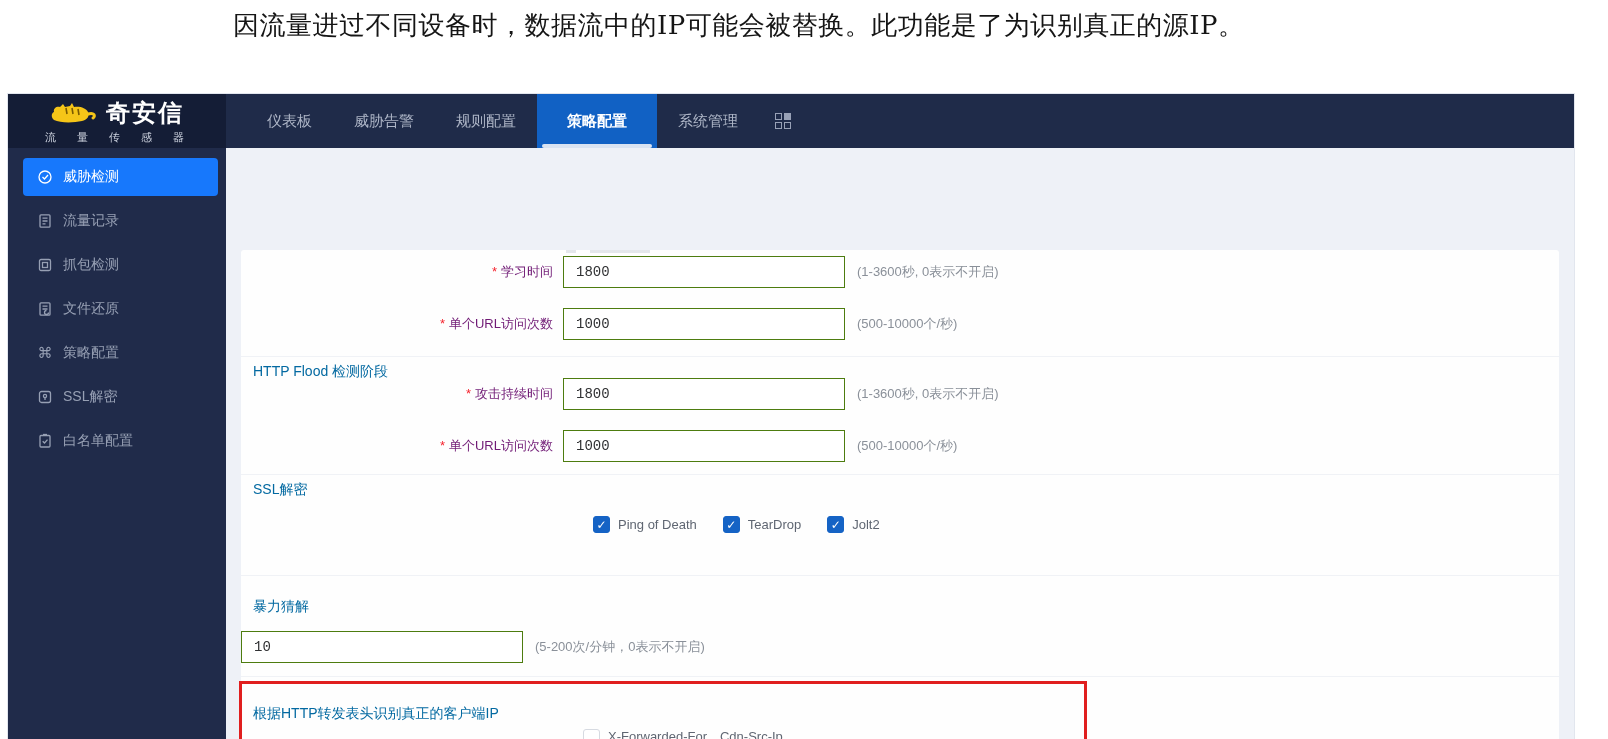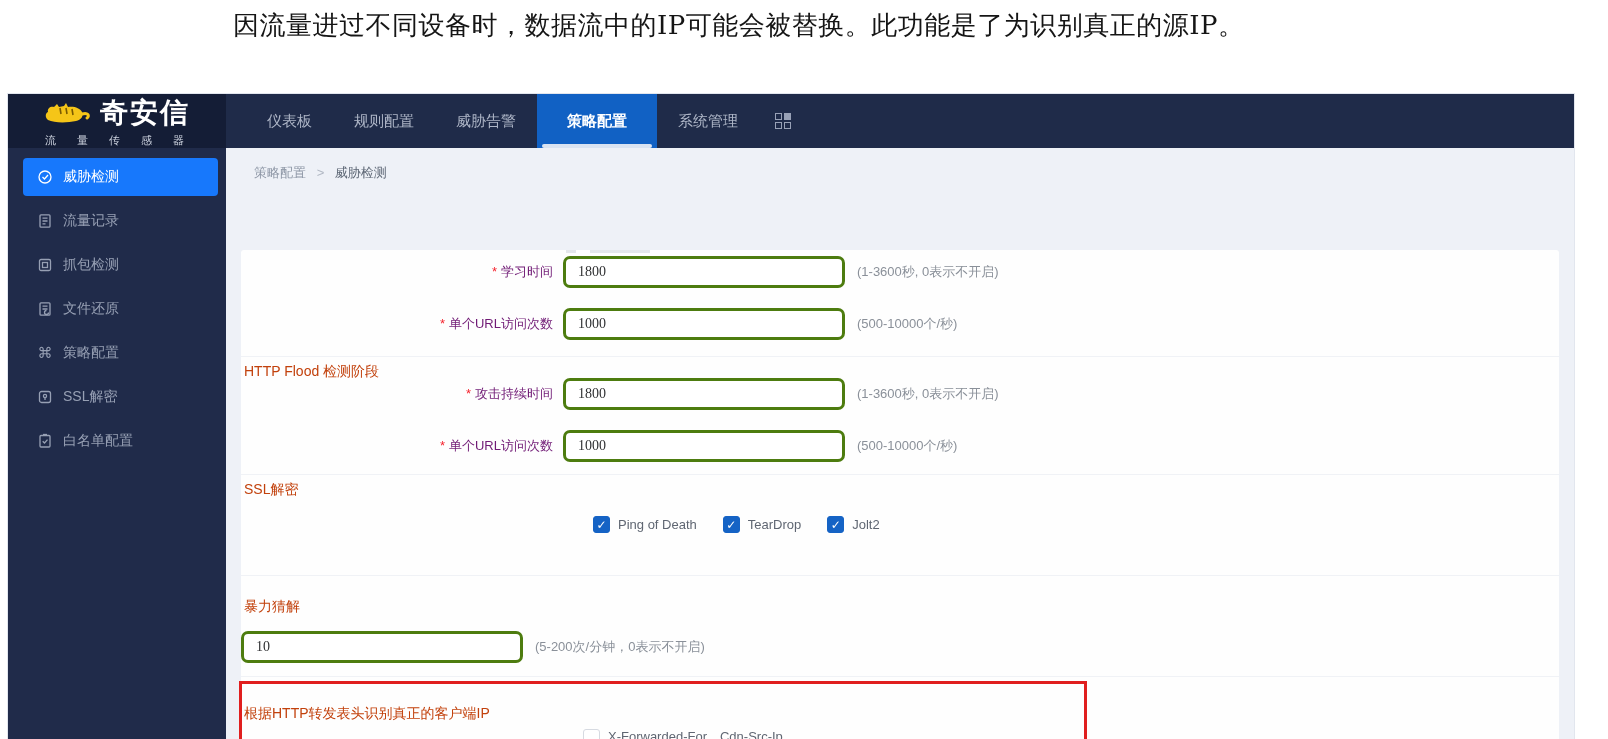--- a/index.html
+++ b/index.html
@@ -14,21 +14,21 @@
   
   .app { position:absolute; left:8px; top:94px; width:1566px; height:645px;
          background:#eef1f7; box-shadow:0 0 0 1px #e2e6ee; overflow:hidden; }
 
   
   .navbar { position:absolute; left:0; top:0; width:100%; height:54px;
             background:#1f2b49; display:flex; align-items:stretch; }
   .logo-block { width:218px; height:54px; background:#141d36; display:flex;
                 flex-direction:column; align-items:center; justify-content:center; }
   .logo-row { display:flex; align-items:center; gap:4px; }
-  .logo-title { color:#ffffff; font-size:28px; font-weight:bold; letter-spacing:2px; }
+  .logo-title { color:#ffffff; font-size:24px; font-weight:bold; letter-spacing:2px; }
   .logo-sub { color:#cdd3df; font-size:11px; letter-spacing:9px; margin-top:1px; text-indent:4px; }
   .nav-items { display:flex; align-items:stretch; margin-left:20px; }
   .nav-item { display:flex; align-items:center; padding:0 21px; color:#aeb6c7;
               font-size:15px; cursor:pointer; position:relative; }
   .nav-item.active { background:#1161c4; color:#ffffff; padding:0 30px; font-weight:bold; }
   .nav-item.active .tab-underline { position:absolute; left:5px; right:5px; bottom:0;
               height:4px; background:#d9e3f2; border-radius:2px; }
   .apps-icon { display:grid; grid-template-columns:7px 7px; grid-template-rows:7px 7px;
                gap:2px; margin:auto 0 auto 16px; align-self:center; }
   .apps-icon span { border:1.5px solid #98a1b6; }
@@ -50,26 +50,26 @@
   .bc-root { color:#8d96a5; }
   .bc-sep { color:#b0b7c3; margin:0 7px; }
   .bc-cur { color:#5d6775; }
 
   .panel { position:absolute; left:15px; top:102px; right:15px; bottom:-20px;
            background:#fefefe; border-radius:3px; }
 
   .frow { position:absolute; left:0; width:100%; display:flex; align-items:center; }
   .flabel { width:322px; text-align:right; padding-right:10px; font-size:13px; color:#701a75; }
   .req::before { content:"*"; color:#f5222d; margin-right:4px; font-size:13px; }
-  .finput { width:282px; height:32px; border:3px solid #4d7c0f; border-radius:7px;
+  .finput { width:282px; height:32px; border:1px solid #4d7c0f; border-radius:0;
             padding:0 12px; font-size:14px; color:#303133; background:#ffffff; outline:none;
-            font-family:Liberation Serif, serif; }
+            font-family:Liberation Mono, monospace; }
   .fhint { margin-left:12px; font-size:13px; color:#8a9099;text-align:center; }
 
-  .sec-head { position:absolute; left:3px; font-size:14px; color:#c2410c; }
+  .sec-head { position:absolute; left:12px; font-size:14px; color:#0369a1; }
   .divider { position:absolute; left:0; right:0; height:1px; background:#f0f2f6; }
 
   .cb-row { position:absolute; display:flex; align-items:center; gap:8px; }
   .cb-group { display:flex; align-items:center; gap:8px; margin-right:18px; }
   .cb { width:17px; height:17px; border-radius:3px; border:1px solid #d6dae1;
         background:#ffffff; display:flex; align-items:center; justify-content:center;
         cursor:pointer; flex:0 0 auto; }
   .cb.checked { background:#1563c5; border-color:#1563c5; }
   .cb.checked::after { content:"✓"; color:#ffffff; font-size:12px; font-weight:bold; }
   .cb-label { font-size:13px; color:#5f6672; }
@@ -95,22 +95,22 @@
           <path d="M4 22 C1 20 1 15 4 14 C3 10 7 8 10 9 L13 6 L15 9 L20 8 L22 5 L24 9 C30 8 36 10 38 14 C40 18 37 22 32 23 C23 25 10 25 4 22 Z" fill="#f5c518"></path>
           <path d="M16 10 L17 16 M22 10 L23 16 M28 11 L29 17" stroke="#7a5a00" stroke-width="1.6" fill="none"></path>
           <path d="M38 16 C44 14 46 18 43 20" stroke="#f5c518" stroke-width="3" fill="none" stroke-linecap="round"></path>
         </svg>
         <span class="logo-title">奇安信</span>
       </div>
       <div class="logo-sub">流 量 传 感 器</div>
     </div>
     <div class="nav-items">
       <div class="nav-item">仪表板</div>
+      <div class="nav-item">威胁告警</div>
       <div class="nav-item">规则配置</div>
-      <div class="nav-item">威胁告警</div>
       <div class="nav-item active">
         <span>策略配置</span>
         <span class="tab-underline"></span>
       </div>
       <div class="nav-item">系统管理</div>
       <div class="apps-icon">
         <span></span>
           <span class="solid"></span>
           <span></span>
           <span></span>
@@ -164,25 +164,20 @@
       <svg width="16" height="16" viewBox="0 0 16 16" fill="none" stroke="currentColor" stroke-width="1.3">
         <rect x="3" y="2.5" width="10" height="11.5" rx="1"></rect>
           <path d="M6 1.5h4"></path>
           <path d="M5.7 8.2 l1.8 1.8 l3-3.4"></path>
       </svg>
       <span>白名单配置</span>
     </div>
   </div>
 
   <div class="content">
-    <div class="breadcrumb">
-      <span class="bc-root">策略配置</span>
-      <span class="bc-sep">&gt;</span>
-      <span class="bc-cur">威胁检测</span>
-    </div>
 
     <div class="panel">
       <div class="clip-remnant"></div>
 
       <div class="frow" style="top:6px">
         <div class="flabel"><span class="req"></span><span>学习时间</span></div>
         <input class="finput" value="1800" style="">
         <div class="fhint">(1-3600秒, 0表示不开启)</div>
       </div>
 

